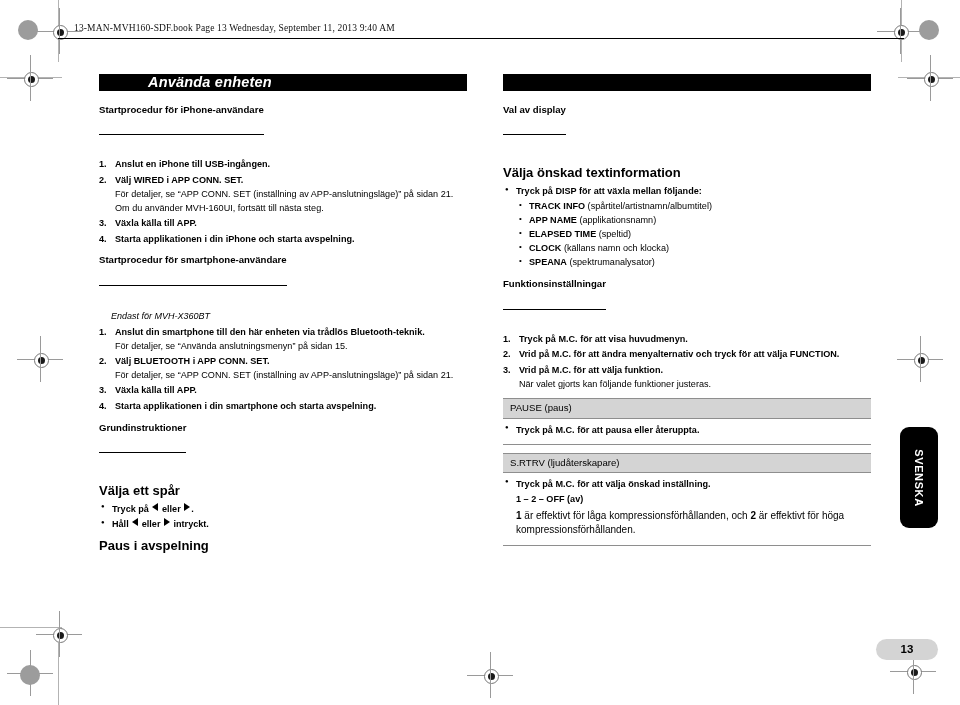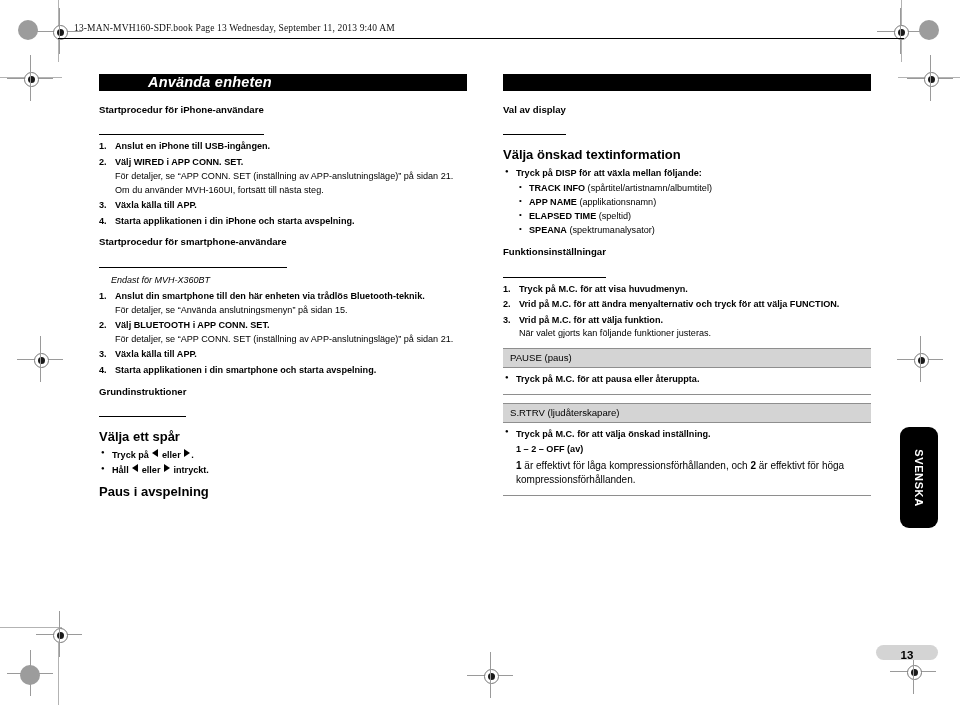--- a/index.html
+++ b/index.html
@@ -110,21 +110,21 @@
     font-weight: bold;
     line-height: 17px;
     letter-spacing: 0.2px;
     margin-left: 40px;
   }
 
   
   h2.sec {
     font-size: 9.6px;
     font-weight: bold;
-    margin: 0 0 5px 0;
+    margin: 0 0 23px 0;
     padding-bottom: 18px;
     border-bottom: 1px solid #000;
     display: inline-block;
     line-height: 1.3;
   }
   .sec-wrap { margin-top: 9px; }
   .sec-wrap.first { margin-top: 0; }
 
   h3.sub {
     font-size: 13px;
@@ -285,21 +285,21 @@
     letter-spacing: 0.6px;
     white-space: nowrap;
   }
 
   
   .pagenum {
     position: absolute;
     right: 22px;
     bottom: 45px;
     width: 62px;
-    height: 15px;
+    height: 21px;
     background: #d4d4d4;
     border-radius: 11px;
     text-align: center;
     line-height: 21px;
     font-size: 11.5px;
     font-weight: bold;
     color: #000;
   }
 </style>
 </head>
@@ -432,20 +432,21 @@
     <div class="sec-wrap first">
       <h2 class="sec">Val av display</h2>
       <h3 class="sub">Välja önskad textinformation</h3>
       <ul class="bul">
         <li>
           <span>Tryck på DISP för att växla mellan följande:</span>
           <ul class="sub2">
             <li><span class="bold">TRACK INFO</span> <span class="reg">(spårtitel/artistnamn/albumtitel)</span></li>
             <li><span class="bold">APP NAME</span> <span class="reg">(applikationsnamn)</span></li>
             <li><span class="bold">ELAPSED TIME</span> <span class="reg">(speltid)</span></li>
+            <li><span class="bold">CLOCK</span> <span class="reg">(källans namn och klocka)</span></li>
             <li><span class="bold">SPEANA</span> <span class="reg">(spektrumanalysator)</span></li>
           </ul>
         </li>
       </ul>
     </div>
 
     <div class="sec-wrap">
       <h2 class="sec">Funktionsinställningar</h2>
       <ol class="steps">
         <li>

